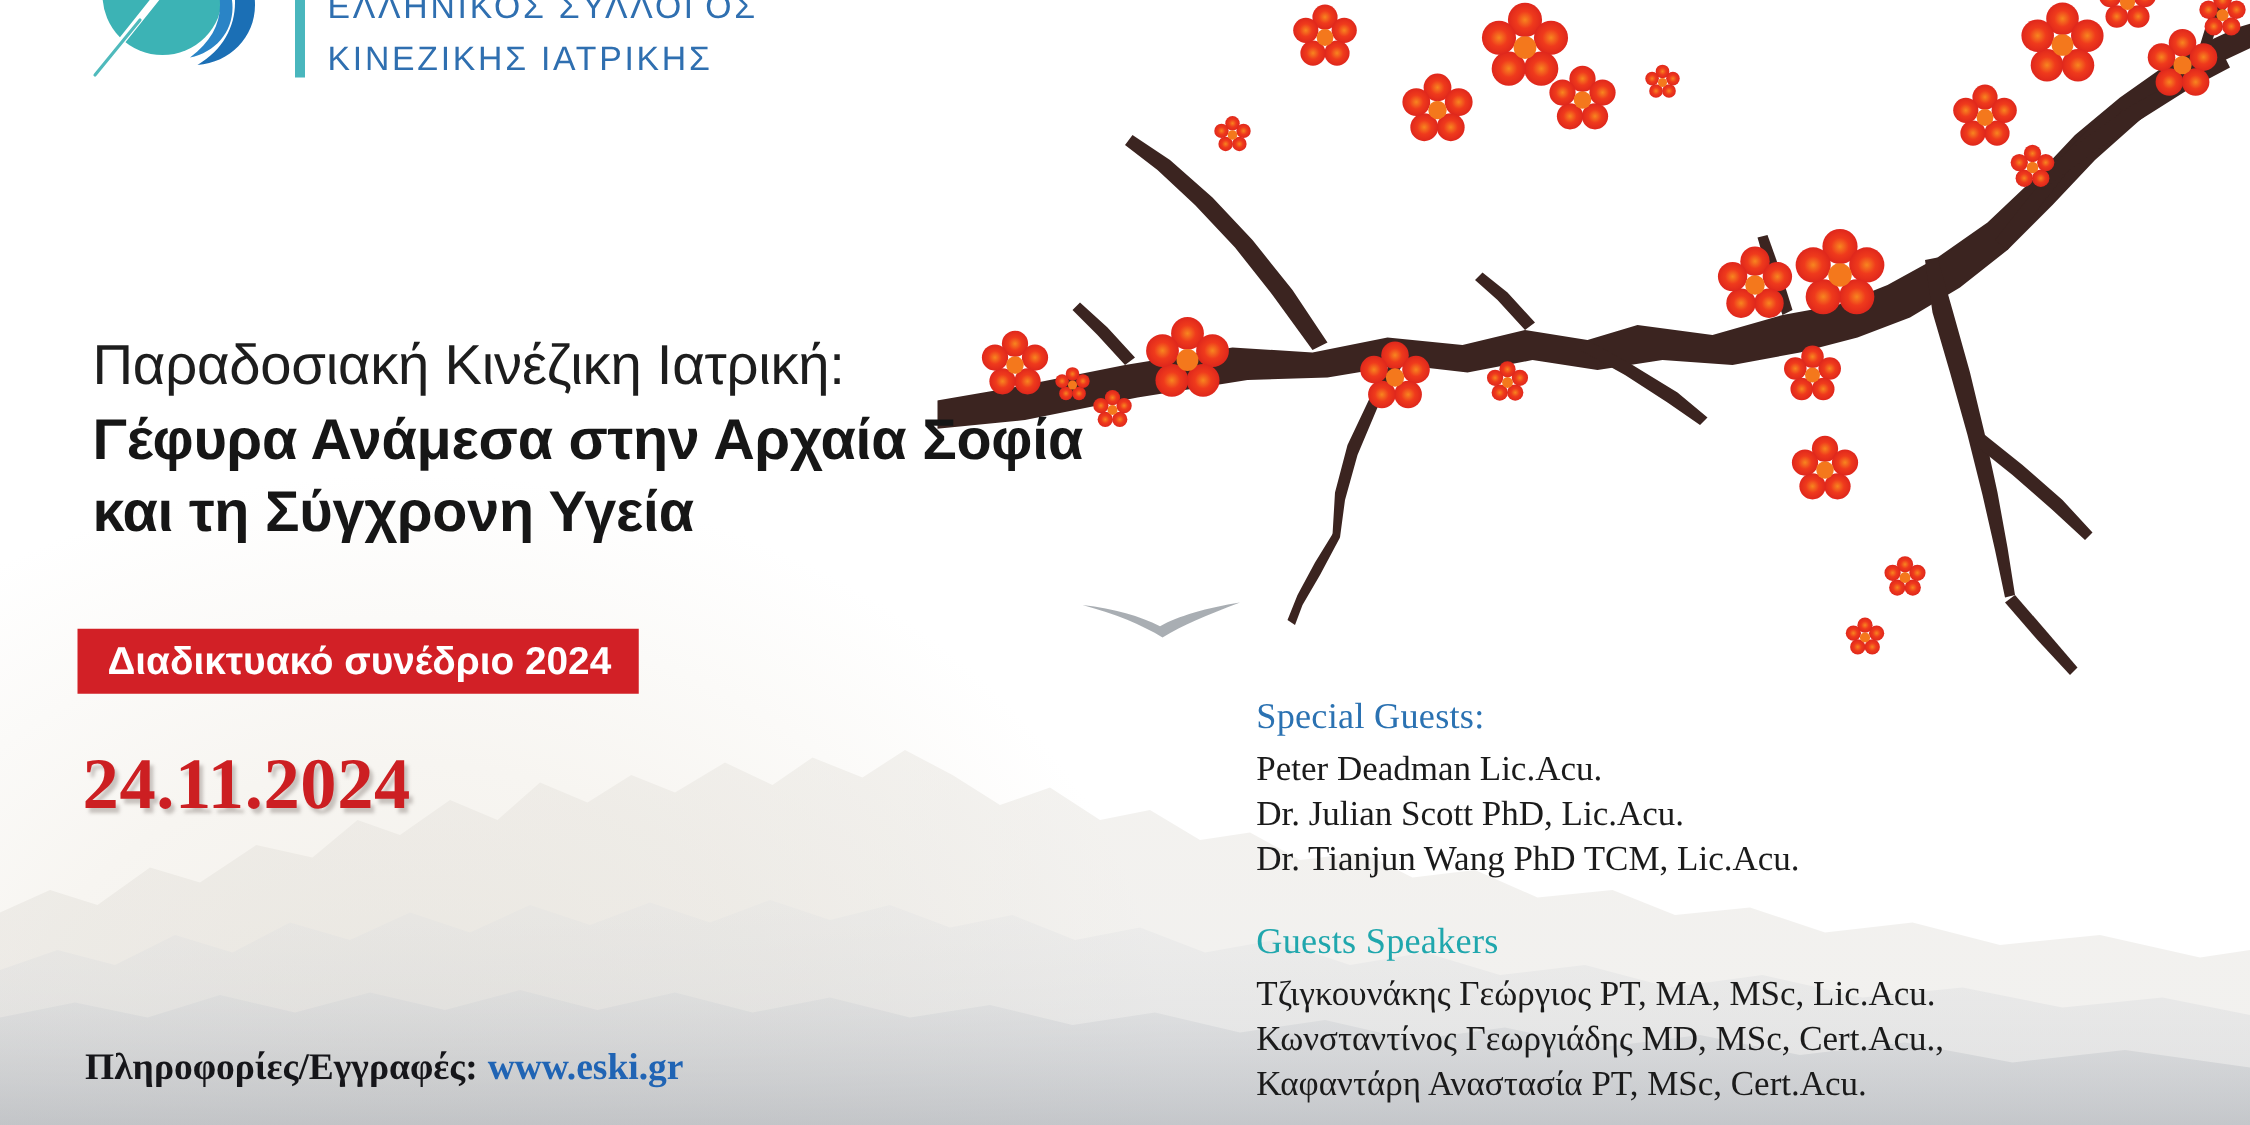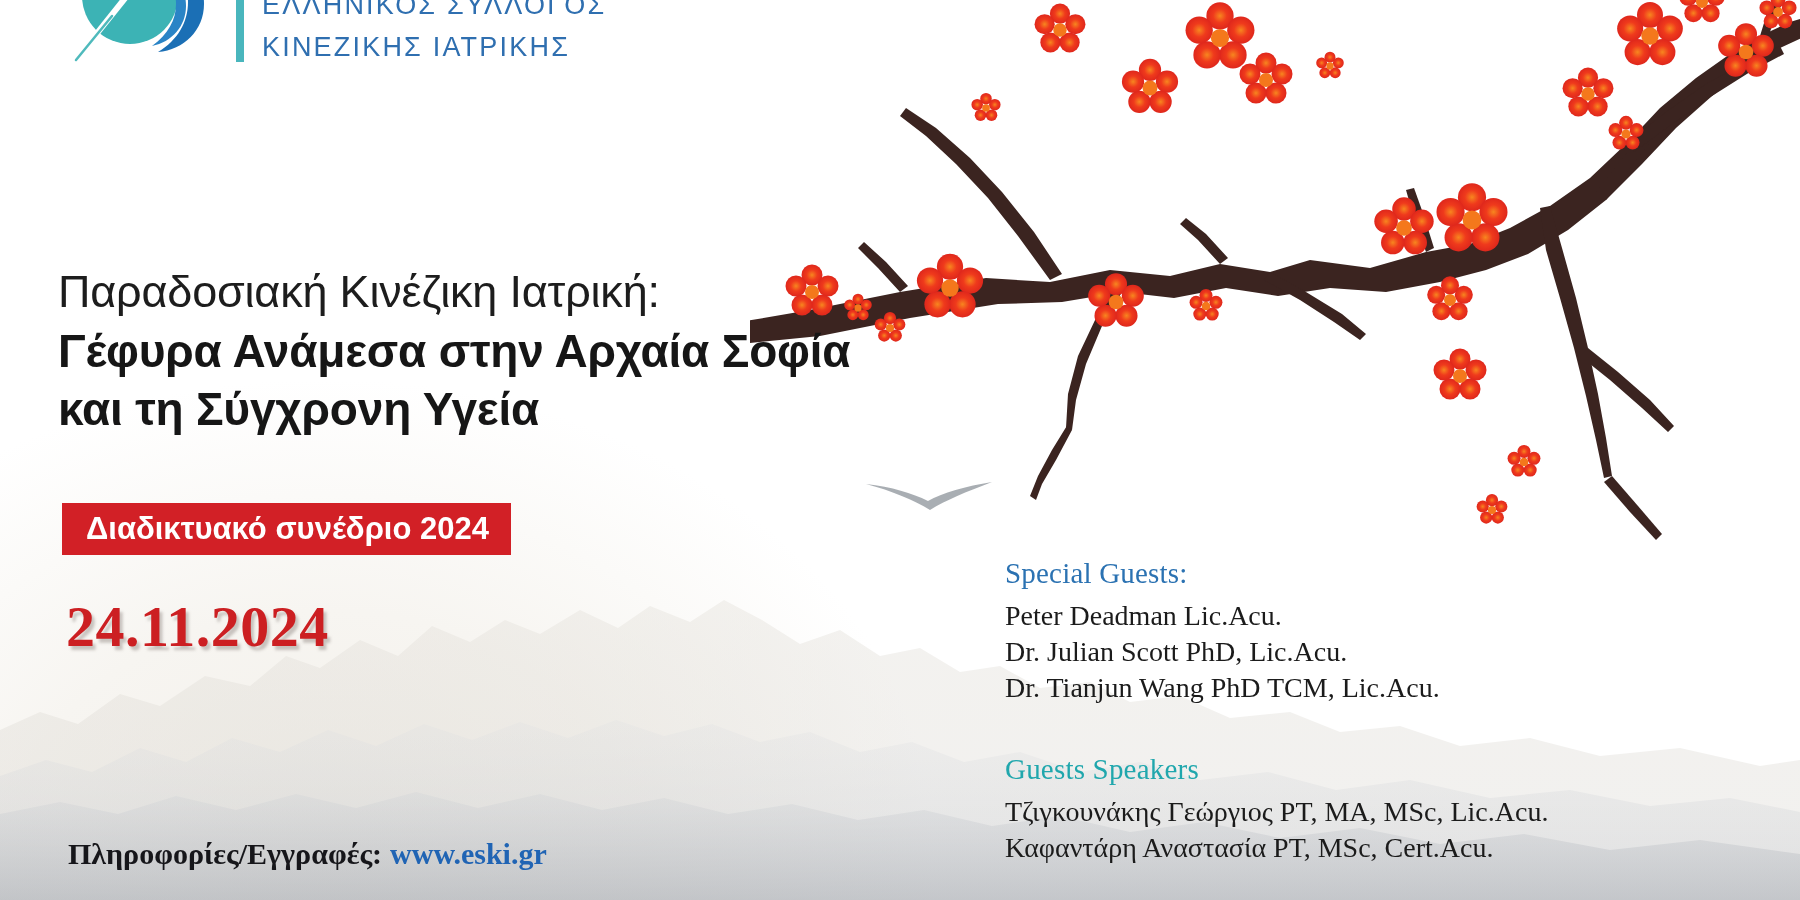--- a/index.html
+++ b/index.html
@@ -44,21 +44,21 @@
   .logo-line{
     font-family:"Liberation Sans", sans-serif;
     font-size:27px;
     letter-spacing:2.2px;
     color:#2f6fb0;
     line-height:42px;
     white-space:nowrap;
   }
 
   
-  .headline{position:absolute;left:58px;top:262px;width:880px;}
+  .headline{position:absolute;left:74px;top:262px;width:880px;}
   .h-line1{
     font-size:45px;
     font-weight:400;
     color:#1d1d1d;
     line-height:60px;
     letter-spacing:-0.2px;
     white-space:nowrap;
     font-stretch:condensed;
   }
   .h-line2,.h-line3{
@@ -118,21 +118,21 @@
   .guests-heading{
     font-family:"Liberation Serif", serif;
     font-weight:400;
     font-size:29px;
     line-height:42px;
     letter-spacing:0.2px;
     margin:0 0 4px 0;
     white-space:nowrap;
   }
   .guests-heading.special{color:#2b72b2;}
-  .guests-heading.speakers{color:#20a7ad;margin-top:42px;}
+  .guests-heading.speakers{color:#20a7ad;margin-top:26px;}
   .guest-line{
     font-family:"Liberation Serif", serif;
     font-size:28px;
     font-weight:400;
     color:#1b1b1b;
     line-height:36px;
     white-space:nowrap;
   }
 </style>
 </head>
@@ -277,20 +277,21 @@
   <div class="date">24.11.2024</div>
 
   <div class="guests">
     <div class="guests-heading special">Special Guests:</div>
     <div class="guest-line">Peter Deadman Lic.Acu.</div>
     <div class="guest-line">Dr. Julian Scott PhD, Lic.Acu.</div>
     <div class="guest-line">Dr. Tianjun Wang PhD TCM, Lic.Acu.</div>
 
     <div class="guests-heading speakers">Guests Speakers</div>
     <div class="guest-line">Τζιγκουνάκης Γεώργιος PT, MA, MSc, Lic.Acu.</div>
+    <div class="guest-line">Κωνσταντίνος Γεωργιάδης MD, MSc, Cert.Acu.,</div>
     <div class="guest-line">Καφαντάρη Αναστασία PT, MSc, Cert.Acu.</div>
   </div>
 
   <div class="footer-info">
     <span>Πληροφορίες/Εγγραφές:</span><a class="url" href="#" style="text-decoration:none;">www.eski.gr</a>
   </div>
 
 </div>
 
 </body></html>

